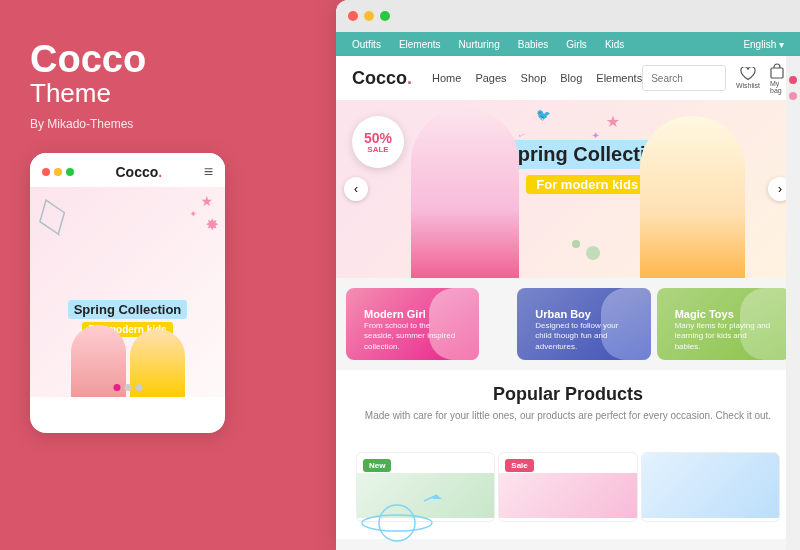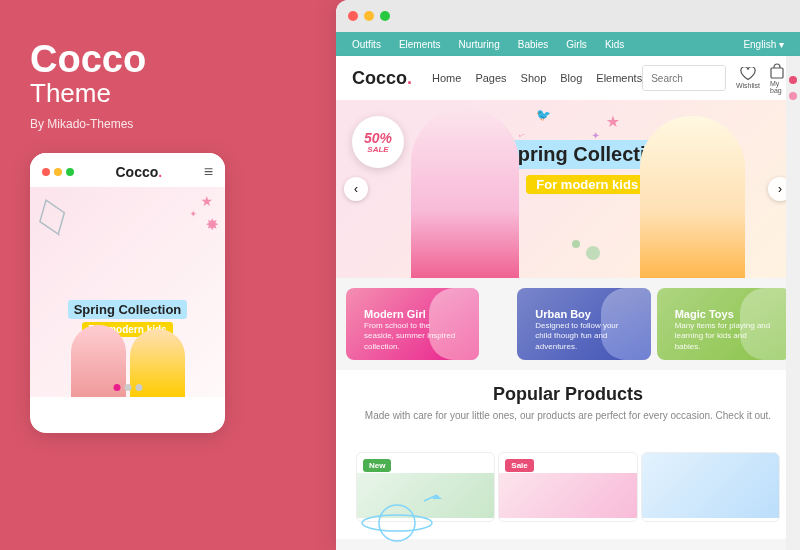--- a/index.html
+++ b/index.html
@@ -285,21 +285,20 @@
       background: #fff;
       border-radius: 50%;
       width: 52px;
       height: 52px;
       display: flex;
       flex-direction: column;
       align-items: center;
       justify-content: center;
       font-weight: 900;
       box-shadow: 0 2px 8px rgba(0,0,0,0.15);
-      font-style: italic;
     }
     .sale-percent {
       font-size: 14px;
       font-weight: 900;
       color: #e94e77;
       line-height: 1;
     }
     .sale-text {
       font-size: 8px;
       font-weight: 700;

